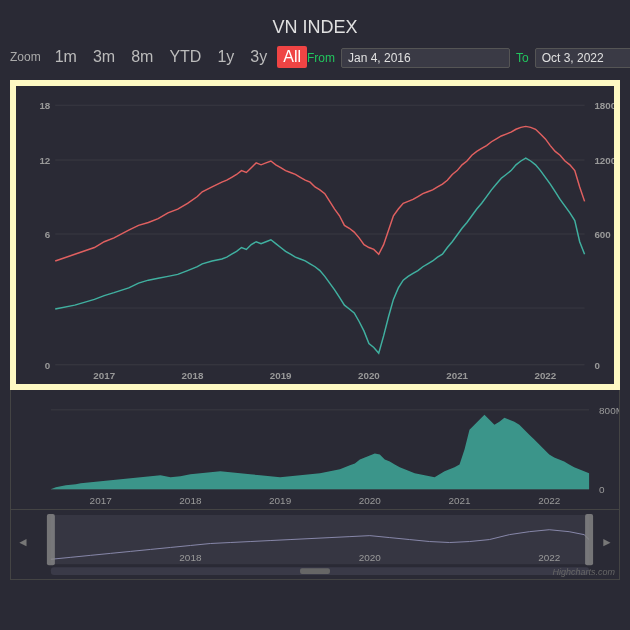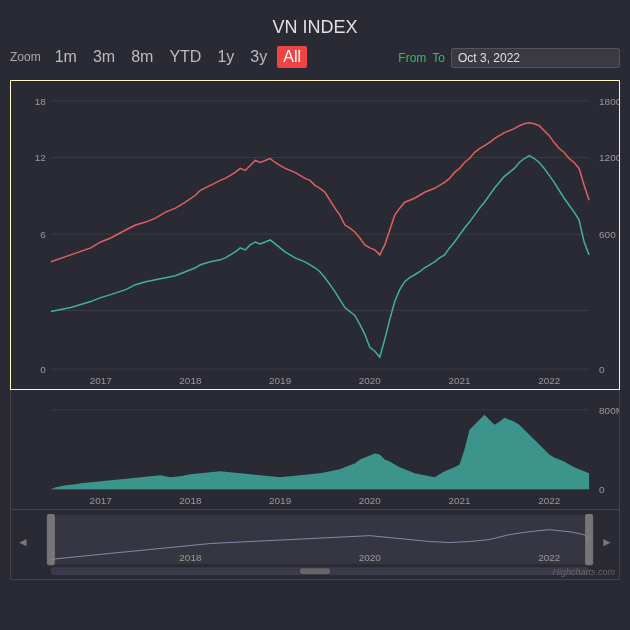--- a/index.html
+++ b/index.html
@@ -85,23 +85,24 @@
     .chart-area {
       flex: 1;
       display: flex;
       flex-direction: column;
       gap: 0;
     }
 
     .main-chart {
       flex: 0 0 310px;
       position: relative;
-      border: 1px solid #fef9c3;
+      border: 6px solid #fef9c3;
       background: #2a2a35;
       overflow: hidden;
+      font-weight: bold;
     }
 
     .volume-chart {
       flex: 0 0 120px;
       position: relative;
       border: 1px solid #444;
       border-top: none;
       background: #2a2a35;
       overflow: hidden;
     }
@@ -156,20 +157,21 @@
       <button class="zoom-btn">1m</button>
       <button class="zoom-btn">3m</button>
       <button class="zoom-btn">8m</button>
       <button class="zoom-btn">YTD</button>
       <button class="zoom-btn">1y</button>
       <button class="zoom-btn">3y</button>
       <button class="zoom-btn active">All</button>
     </div>
     <div class="date-section">
       <span class="date-label">From</span>
+      <input class="date-input" type="text" value="Jan 4, 2016" style="">
       <span class="date-label">To</span>
       <input class="date-input" type="text" value="Oct 3, 2022" style="">
     </div>
   </div>
 
   <div class="chart-area">
 
     <div class="main-chart">
       <svg viewBox="0 0 610 310" preserveAspectRatio="none">
 

